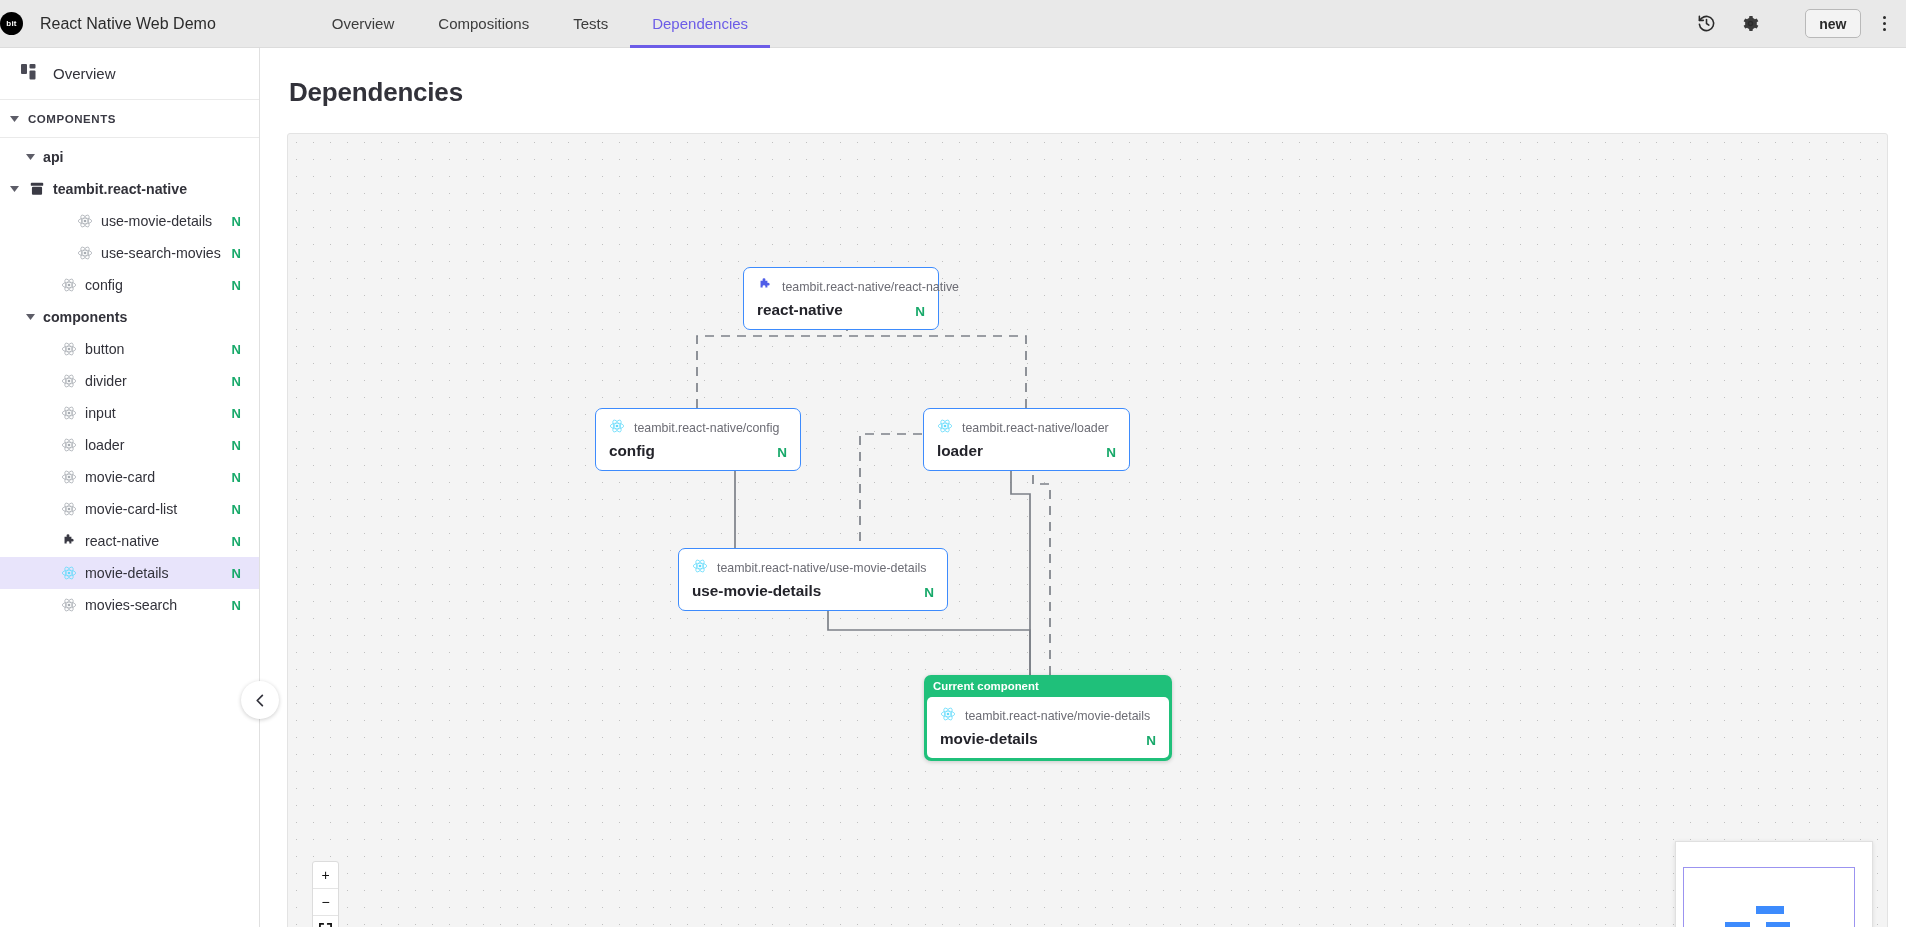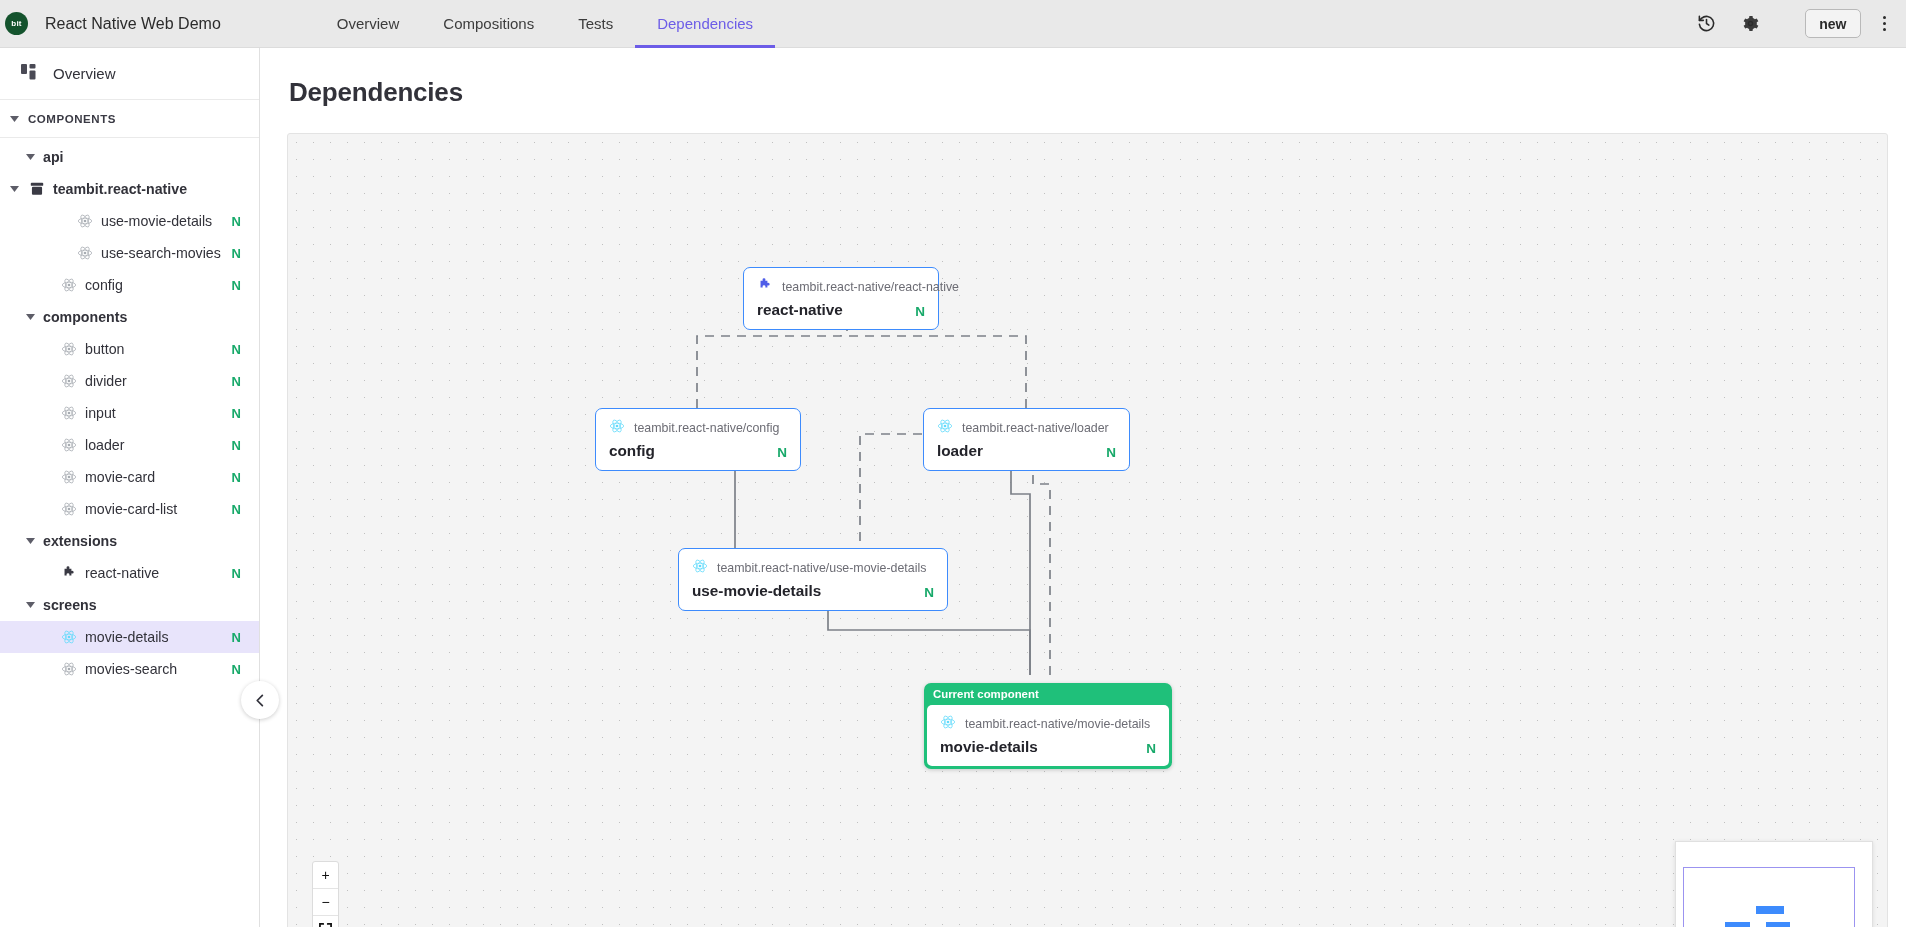--- a/index.html
+++ b/index.html
@@ -13,22 +13,21 @@
   
   .topbar {
     position: absolute; top: 0; left: 0;
     width: 1906px; height: 48px;
     background: #e9e9e9;
     display: flex; align-items: center;
     border-bottom: 1px solid #dcdcdc;
   }
   .logo {
     width: 23px; height: 23px; border-radius: 50%;
-    background: #14532d;
-    margin-left: 5px;
+    background: #000000;
     display: flex; align-items: center; justify-content: center;
     color: #fff; font-size: 8px; font-weight: bold; letter-spacing: .2px;
   }
   .workspace-title {
     margin-left: 17px;
     font-size: 16px; color: #2b2b2b; font-weight: 400;
     white-space: nowrap;
   }
   .tabs { display: flex; align-items: center; height: 48px; margin-left: 94px; }
   .tab {
@@ -137,21 +136,20 @@
   .node-scope { font-size: 12.4px; color: #6c6c74; white-space: nowrap; }
   .node-bottom { display: flex; align-items: flex-end; margin-top: 4px; }
   .node-name { font-size: 15.3px; font-weight: 700; color: #23232a; white-space: nowrap; }
   .node-n { margin-left: auto; color: #18a96a; font-size: 13.5px; font-weight: 600; padding-left: 22px; }
 
   .node.current {
     border: none; padding: 0;
     background: #1fc07a;
     border-radius: 7px;
     box-shadow: 0 1px 4px rgba(0,0,0,.18);
-    margin-top: 8px;
   }
   .cur-hdr {
     color: #fff; font-size: 11.4px; font-weight: 600;
     padding: 5px 0 5px 9px;
   }
   .cur-body {
     background: #fff; border-radius: 5px;
     margin: 0 3px 3px 3px;
     padding: 9px 13px 10px 13px;
   }
@@ -411,50 +409,30 @@
       <circle cx="12" cy="12" r="2" fill="#a7acb2" stroke="none"></circle>
       <ellipse cx="12" cy="12" rx="10" ry="4.2"></ellipse>
       <ellipse cx="12" cy="12" rx="10" ry="4.2" transform="rotate(60 12 12)"></ellipse>
       <ellipse cx="12" cy="12" rx="10" ry="4.2" transform="rotate(120 12 12)"></ellipse>
     </svg>
         </span>
         <span class="lbl">movie-card-list</span>
         <span class="badge-n">N</span>
       </div>
       <div class="tree-row">
-        <span style="flex: 0 0 auto; width: 24px;"></span>
-        <span class="caret">
-          <svg width="9" height="6" viewBox="0 0 9 6">
-            <path d="M0 0h9L4.5 6z" fill="#5d5d68"></path>
-          </svg>
-        </span>
-        <span style="flex: 0 0 auto; width: 6px;"></span>
-        <span class="lbl bold">extensions</span>
-      </div>
-      <div class="tree-row">
         <span style="flex: 0 0 auto; width: 40px;"></span>
         <span class="caret"></span>
         <span style="flex: 0 0 auto; width: 6px;"></span>
         <span class="ico">
           <svg width="16" height="16" viewBox="0 0 24 24" fill="#3a3a44">
       <path d="M10.5 2a2.2 2.2 0 0 1 2.2 2.2c0 .5-.2.9-.4 1.3h3.3v3.4c.4-.3.8-.4 1.3-.4A2.2 2.2 0 0 1 19 10.7a2.2 2.2 0 0 1-2.1 2.2c-.5 0-.9-.2-1.3-.4v3.4h-3.3c.2-.4.4-.8.4-1.3a2.2 2.2 0 0 0-4.4 0c0 .5.2.9.4 1.3H5.3V5.5h3.4c-.2-.4-.4-.8-.4-1.3A2.2 2.2 0 0 1 10.5 2z"></path>
     </svg>
         </span>
         <span class="lbl">react-native</span>
         <span class="badge-n">N</span>
-      </div>
-      <div class="tree-row">
-        <span style="flex: 0 0 auto; width: 24px;"></span>
-        <span class="caret">
-          <svg width="9" height="6" viewBox="0 0 9 6">
-            <path d="M0 0h9L4.5 6z" fill="#5d5d68"></path>
-          </svg>
-        </span>
-        <span style="flex: 0 0 auto; width: 6px;"></span>
-        <span class="lbl bold">screens</span>
       </div>
       <div class="tree-row selected">
         <span style="flex: 0 0 auto; width: 40px;"></span>
         <span class="caret"></span>
         <span style="flex: 0 0 auto; width: 6px;"></span>
         <span class="ico">
           <svg width="16" height="16" viewBox="0 0 24 24" fill="none" stroke="#61dafb" stroke-width="1.1">
       <circle cx="12" cy="12" r="2" fill="#61dafb" stroke="none"></circle>
       <ellipse cx="12" cy="12" rx="10" ry="4.2"></ellipse>
       <ellipse cx="12" cy="12" rx="10" ry="4.2" transform="rotate(60 12 12)"></ellipse>

